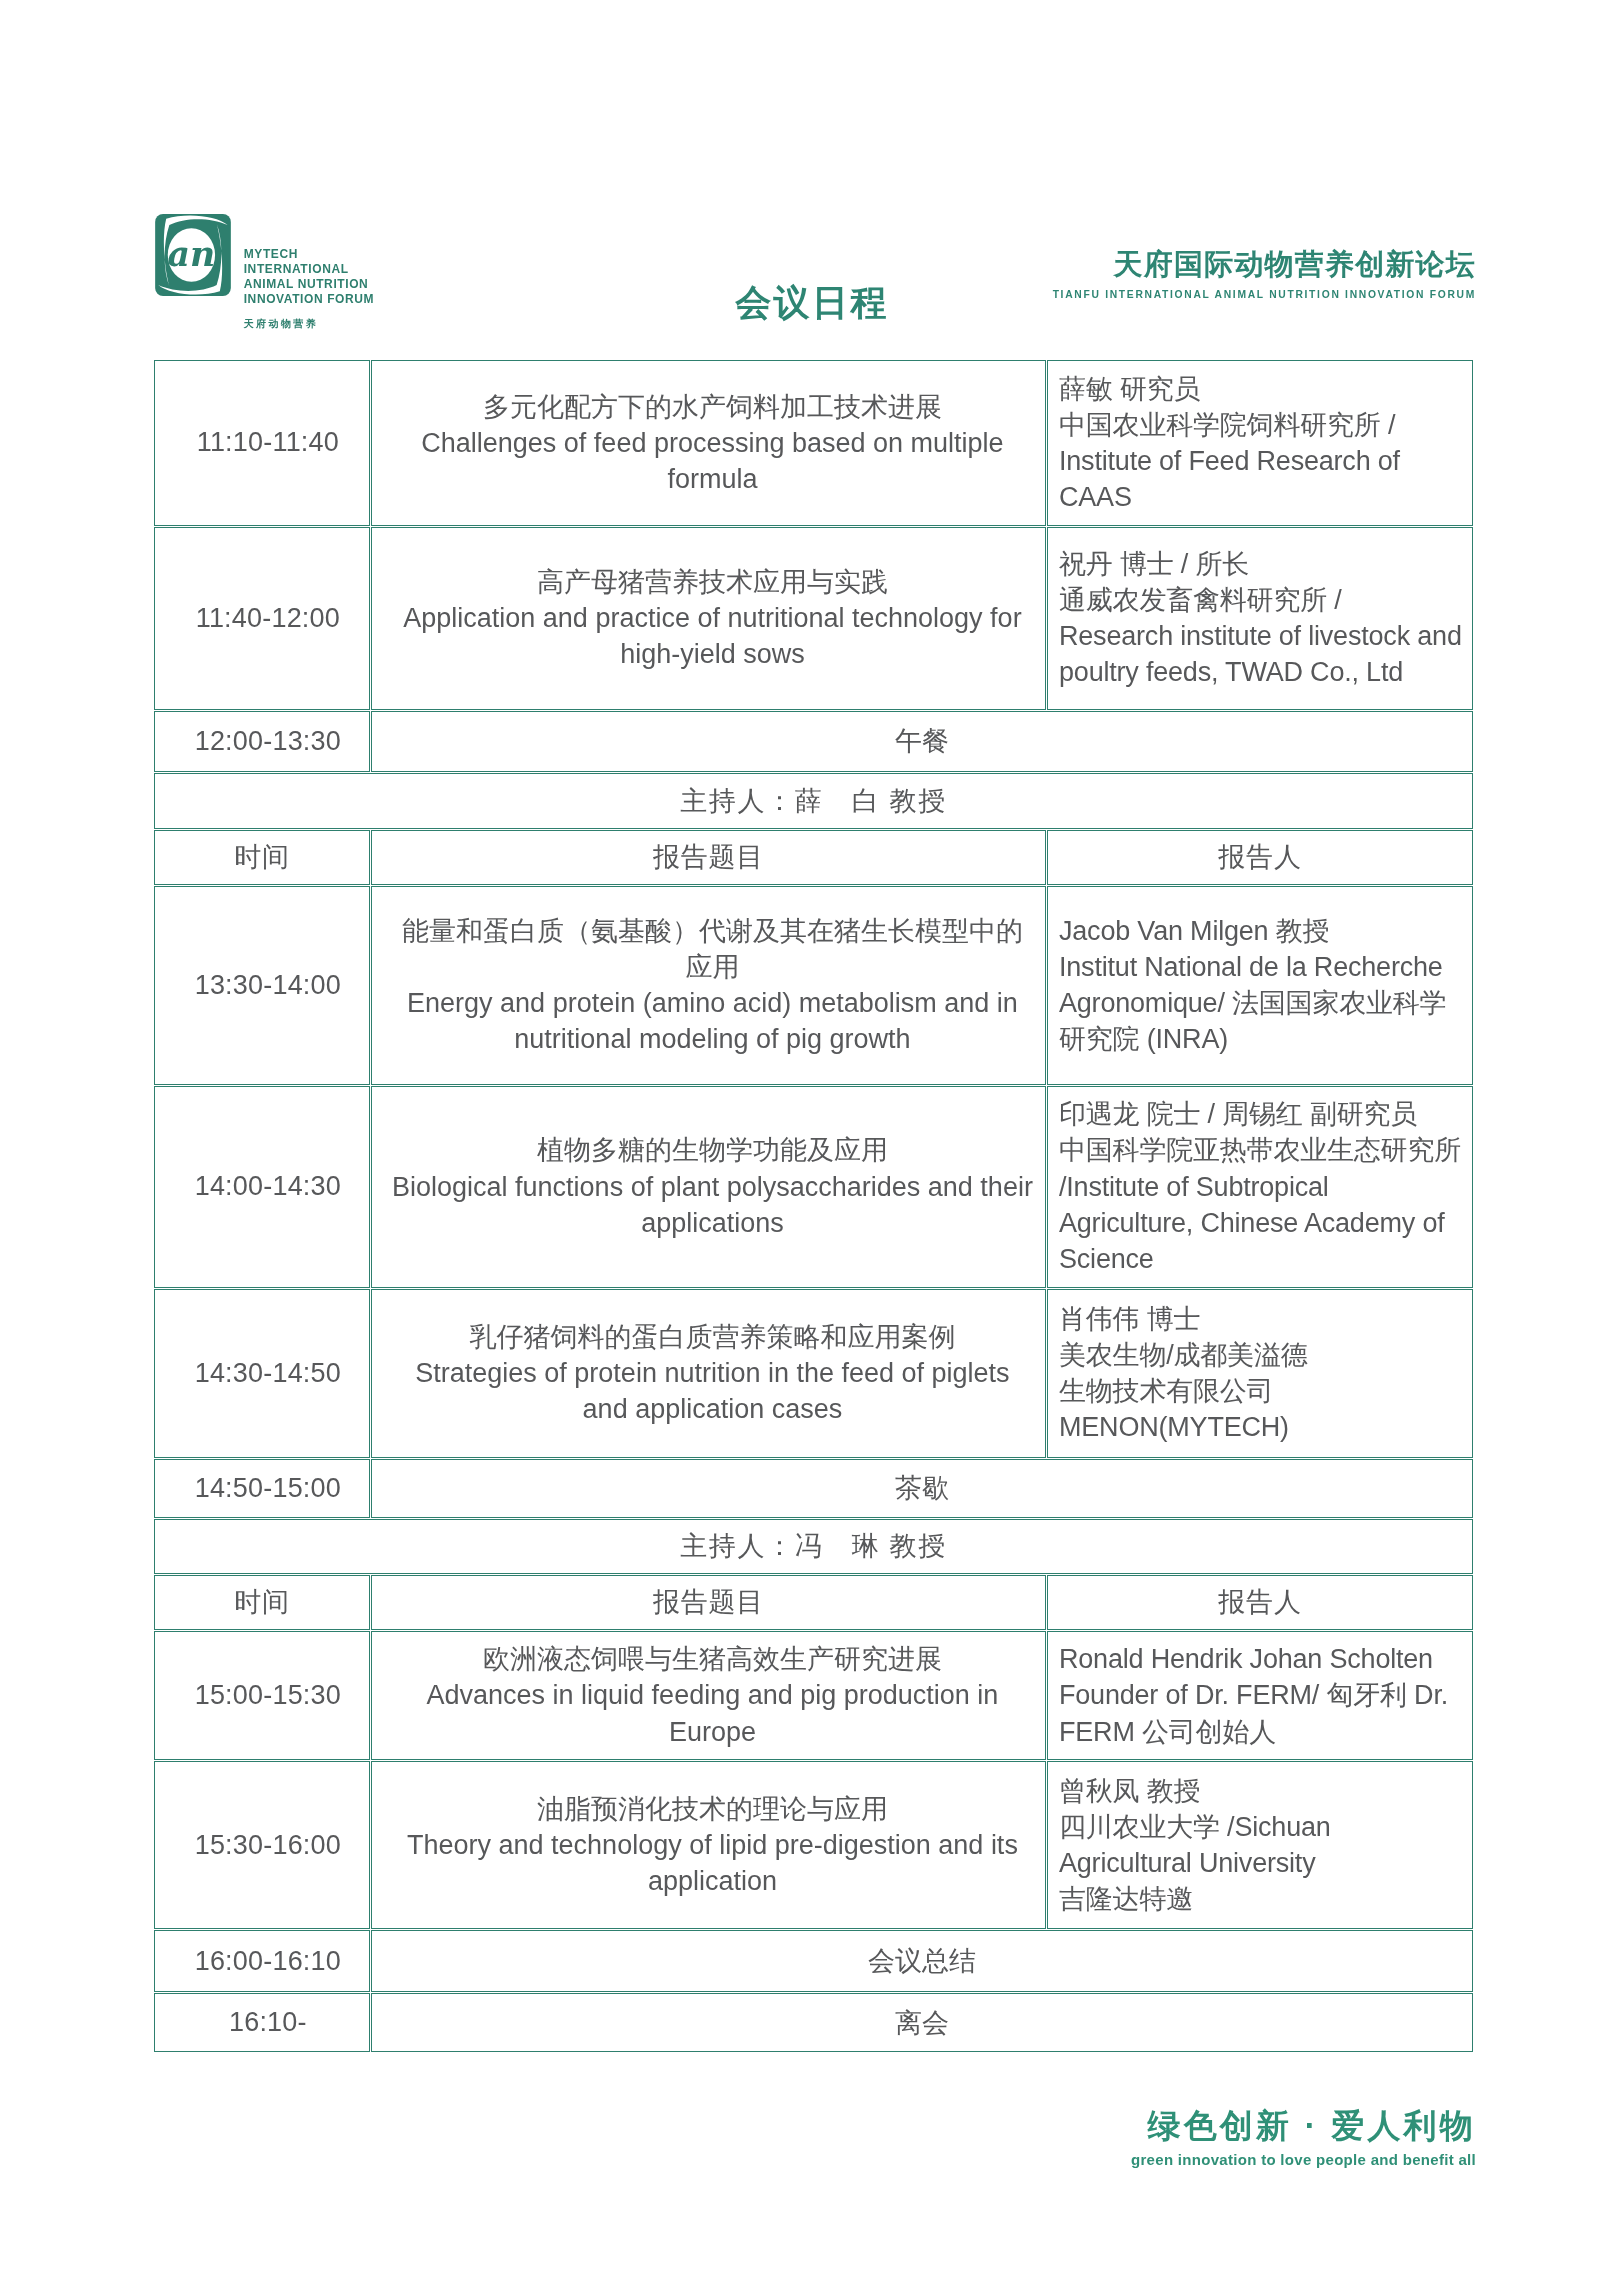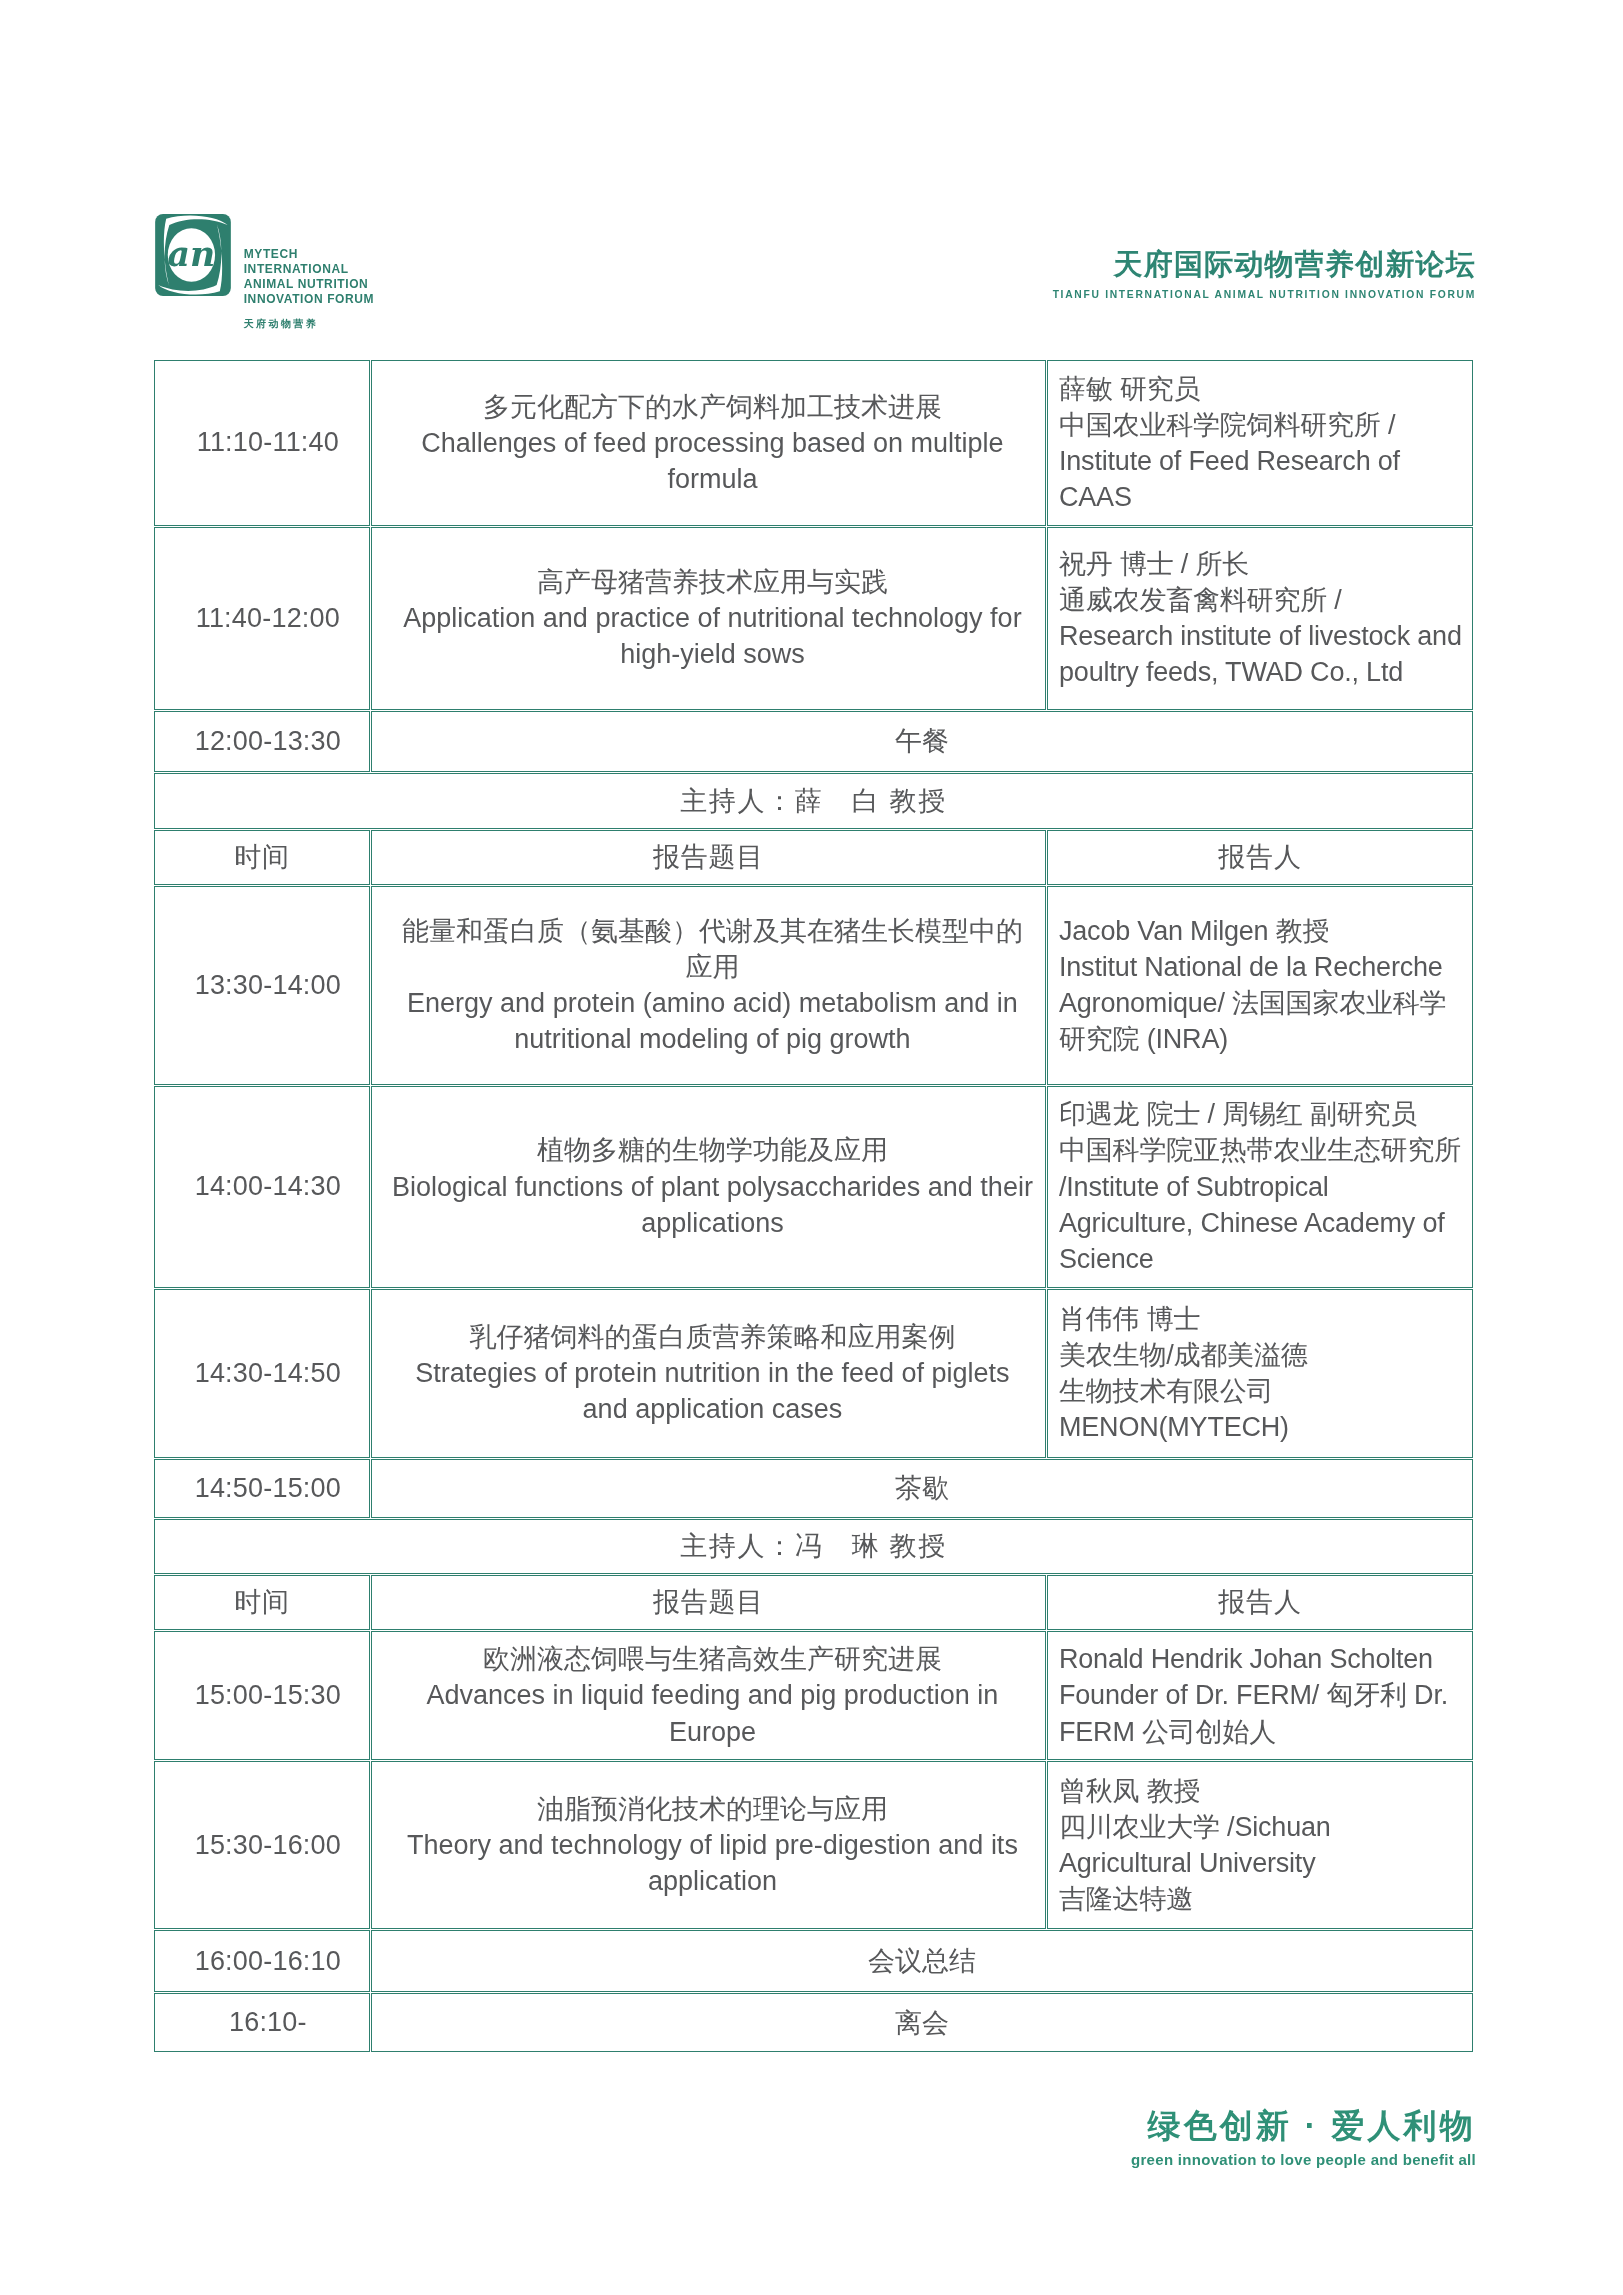--- a/index.html
+++ b/index.html
@@ -102,20 +102,21 @@
       <div class="logo-line">INNOVATION FORUM</div>
       <div class="logo-cn">天府动物营养</div>
     </div>
   </div>
 
   <div class="brand-right">
     <div class="brand-zh">天府国际动物营养创新论坛</div>
     <div class="brand-en">TIANFU INTERNATIONAL ANIMAL NUTRITION INNOVATION FORUM</div>
   </div>
 
+  <div class="page-title">会议日程</div>
 
   <div class="table-wrap">
     <table class="agenda">
       <colgroup>
           <col style="width:216px">
           <col style="width:675px">
           <col style="width:426px">
         </colgroup>
 
       <tbody>

